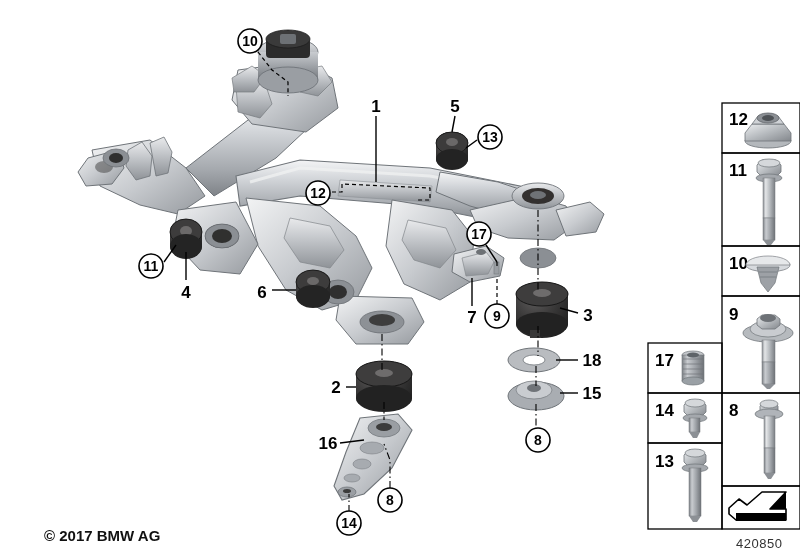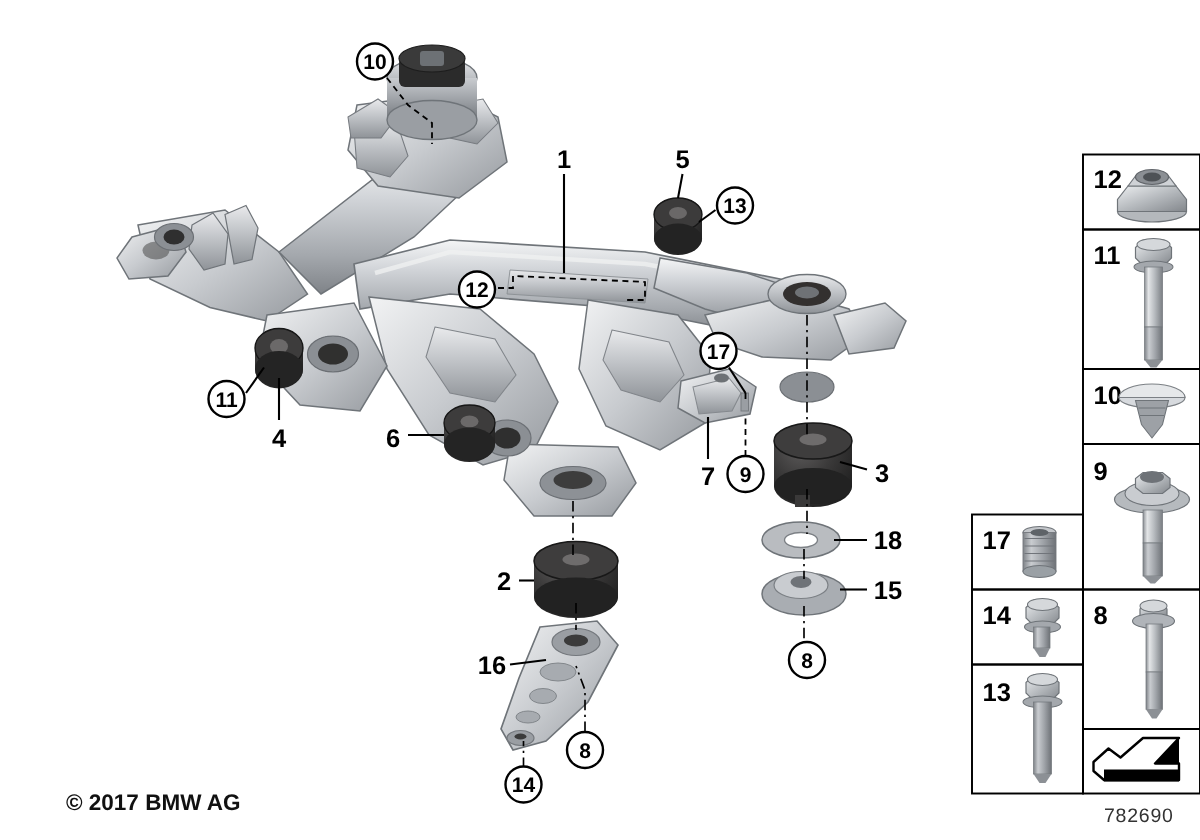--- a/index.html
+++ b/index.html
@@ -461,15 +461,15 @@
     <g>
       <path d="M684,462 L684,455 L689,450 L701,450 L706,455 L706,462 L701,467 L689,467 Z" fill="url(#headG)" stroke="#6f7479" stroke-width="0.8"></path>
       <ellipse cx="695" cy="453" rx="10" ry="4" fill="#d5d8db" stroke="#6f7479" stroke-width="0.7"></ellipse>
       <ellipse cx="695" cy="468" rx="13" ry="4" fill="#a4a8ad" stroke="#6f7479" stroke-width="0.7"></ellipse>
       <rect x="689" y="468" width="12" height="48" fill="url(#boltThread)" stroke="#74787d" stroke-width="0.5"></rect>
       <path d="M689,516 L701,516 L697,522 L693,522 Z" fill="#8c9095"></path>
     </g>
   </svg>
 
   <div class="copyright">© 2017 BMW AG</div>
-  <div class="diagnum">782690</div>
+  <div class="diagnum">420850</div>
 
 </div>
 
 </body></html>

